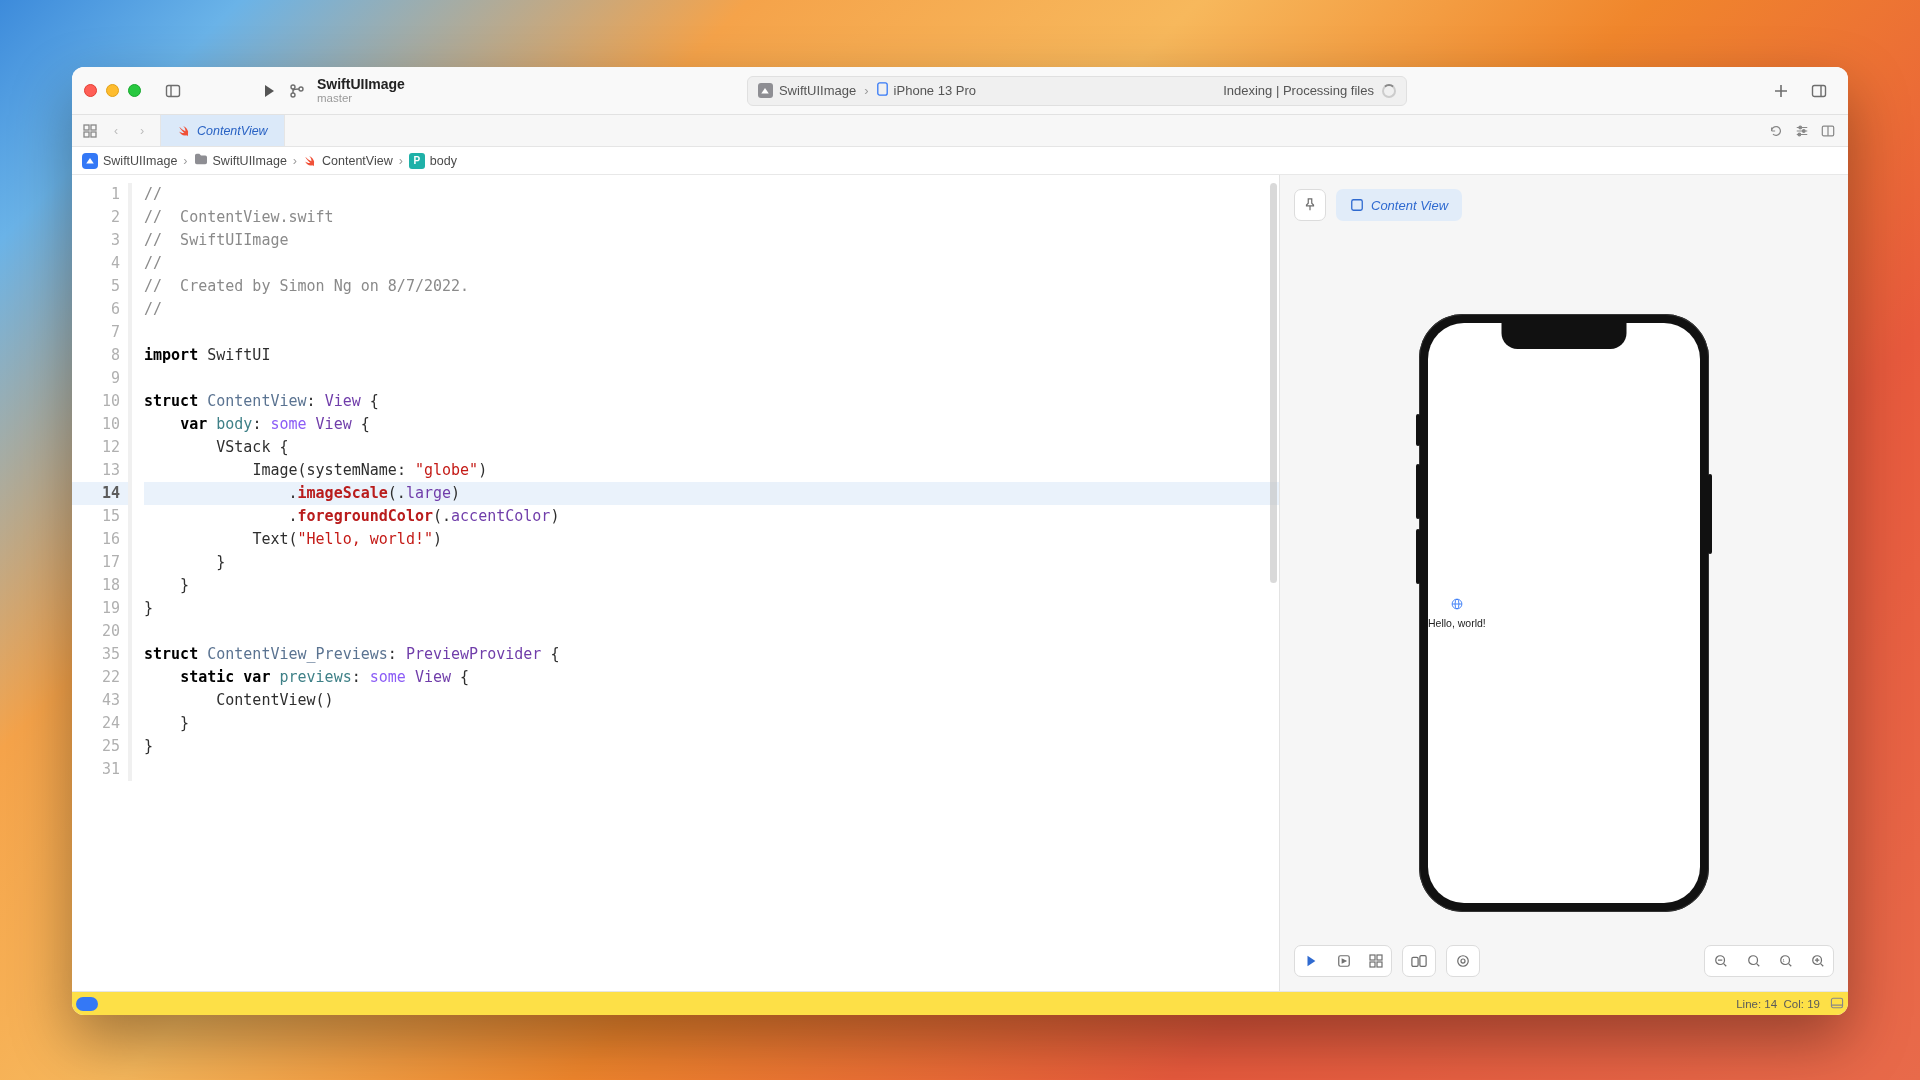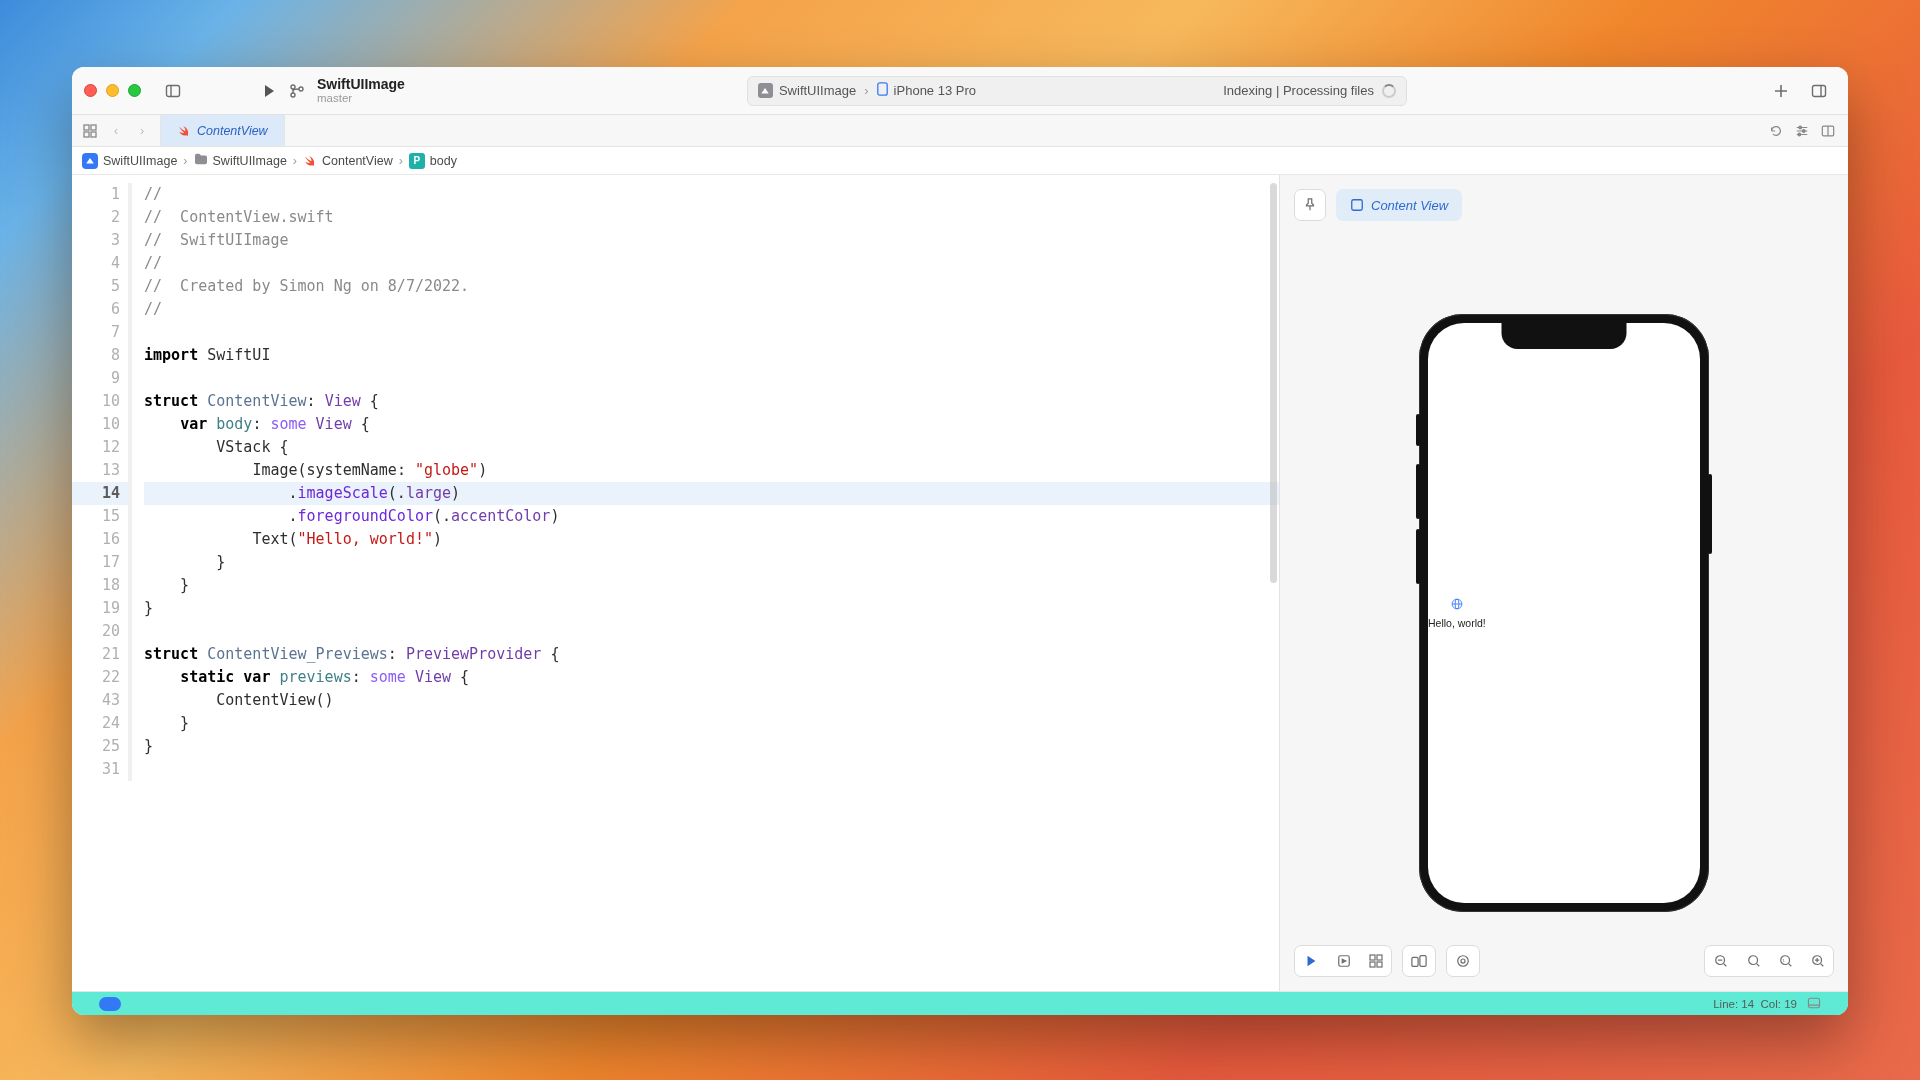--- a/index.html
+++ b/index.html
@@ -110,21 +110,21 @@
     font-size:15px; line-height:23px; color:#2e2e2e;
     white-space:pre; padding-top:8px; padding-left:12px;
     overflow:hidden;
   }
   .code .row{height:23px;}
   .code .row.current{background:#eaf2fb;}
   .c-comment{color:#8a8a8a;}
   .c-kw{color:#000000; font-weight:600;}
   .c-type{color:#703daa;}
   .c-type2{color:#5a7391;}
-  .c-func{color:#6d28d9;}
+  .c-func{color:#b91c1c;font-weight:bold;}
   .c-str{color:#c41a16;}
   .c-prop{color:#3e8087;}
   .c-some{color:#8b5cf6;}
   .vscroll {
     position:absolute; right:2px; top:8px; width:7px; height:400px;
     background:#c0c0c0; border-radius:4px; opacity:.6;
   }
   
   .preview-pane{
     width:568px; display:flex; flex-direction:column; background:#f6f6f6;
@@ -174,23 +174,23 @@
     display:flex; align-items:center;
   }
   .pb-group .pb-btn{
     width:32px; height:32px; display:flex; align-items:center; justify-content:center;
     color:#6e6e6e;
   }
   .pb-group .pb-btn.accent{ color:#2f6ad0;}
   .pb-group .pb-btn + .pb-btn{ border-left:1px solid transparent;}
   
   .statusbar{
-    height:24px; border-top:1px solid #e5e5e5; background:#5eead4;
+    height:24px; border-top:1px solid #e5e5e5; background:#fde047;
     display:flex; align-items:center; font-size:11.5px; color:#5a5a5a;
-    padding:0 27px;
+    padding:0 4px;
   }
   .filter-pill{
     width:22px; height:14px; border-radius:7px; background:#3478f6;
   }
   .statusbar .right{margin-left:auto; display:flex; align-items:center; gap:10px;}
 </style>
 </head>
 <body>
 
 <div id="xcode-window">
@@ -362,21 +362,21 @@
           <div class="ln">10</div>
           <div class="ln">12</div>
           <div class="ln">13</div>
           <div class="ln current">14</div>
           <div class="ln">15</div>
           <div class="ln">16</div>
           <div class="ln">17</div>
           <div class="ln">18</div>
           <div class="ln">19</div>
           <div class="ln">20</div>
-          <div class="ln">21</div>
+          <div class="ln">35</div>
           <div class="ln">22</div>
           <div class="ln">43</div>
           <div class="ln">24</div>
           <div class="ln">25</div>
           <div class="ln">31</div>
         </div>
       <div class="code" id="code"><div class="row"><span class="c-comment">//</span></div><div class="row"><span class="c-comment">//  ContentView.swift</span></div><div class="row"><span class="c-comment">//  SwiftUIImage</span></div><div class="row"><span class="c-comment">//</span></div><div class="row"><span class="c-comment">//  Created by Simon Ng on 8/7/2022.</span></div><div class="row"><span class="c-comment">//</span></div><div class="row">&nbsp;</div><div class="row"><span class="c-kw">import</span><span> </span><span>SwiftUI</span></div><div class="row">&nbsp;</div><div class="row"><span class="c-kw">struct</span><span> </span><span class="c-type2">ContentView</span><span>: </span><span class="c-type">View</span><span> {</span></div><div class="row"><span>    </span><span class="c-kw">var</span><span> </span><span class="c-prop">body</span><span>: </span><span class="c-some">some</span><span> </span><span class="c-type">View</span><span> {</span></div><div class="row"><span>        </span><span>VStack</span><span> {</span></div><div class="row"><span>            </span><span>Image</span><span>(</span><span>systemName</span><span>: </span><span class="c-str">"globe"</span><span>)</span></div><div class="row current"><span>                .</span><span class="c-func">imageScale</span><span>(.</span><span class="c-type">large</span><span>)</span></div><div class="row"><span>                .</span><span class="c-func">foregroundColor</span><span>(.</span><span class="c-type">accentColor</span><span>)</span></div><div class="row"><span>            </span><span>Text</span><span>(</span><span class="c-str">"Hello, world!"</span><span>)</span></div><div class="row"><span>        }</span></div><div class="row"><span>    }</span></div><div class="row"><span>}</span></div><div class="row">&nbsp;</div><div class="row"><span class="c-kw">struct</span><span> </span><span class="c-type2">ContentView_Previews</span><span>: </span><span class="c-type">PreviewProvider</span><span> {</span></div><div class="row"><span>    </span><span class="c-kw">static</span><span> </span><span class="c-kw">var</span><span> </span><span class="c-prop">previews</span><span>: </span><span class="c-some">some</span><span> </span><span class="c-type">View</span><span> {</span></div><div class="row"><span>        </span><span>ContentView</span><span>()</span></div><div class="row"><span>    }</span></div><div class="row"><span>}</span></div><div class="row">&nbsp;</div></div>
       <div class="vscroll"></div>
     </div>
 

